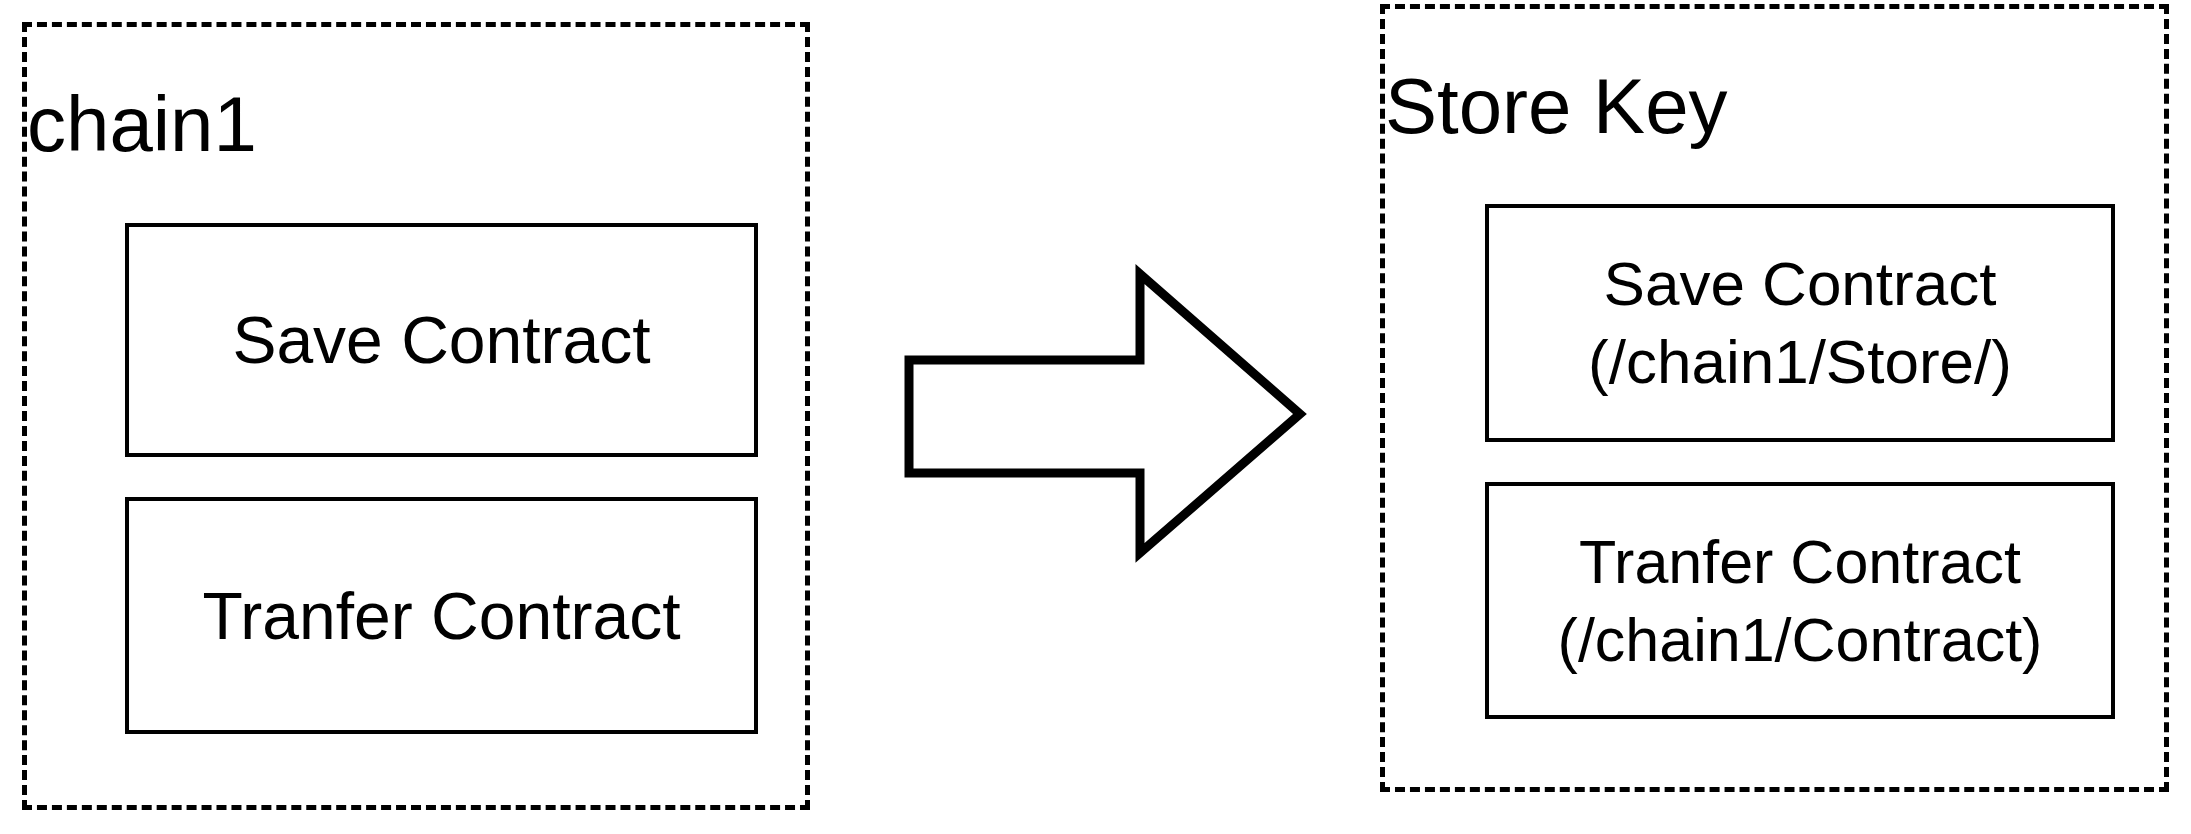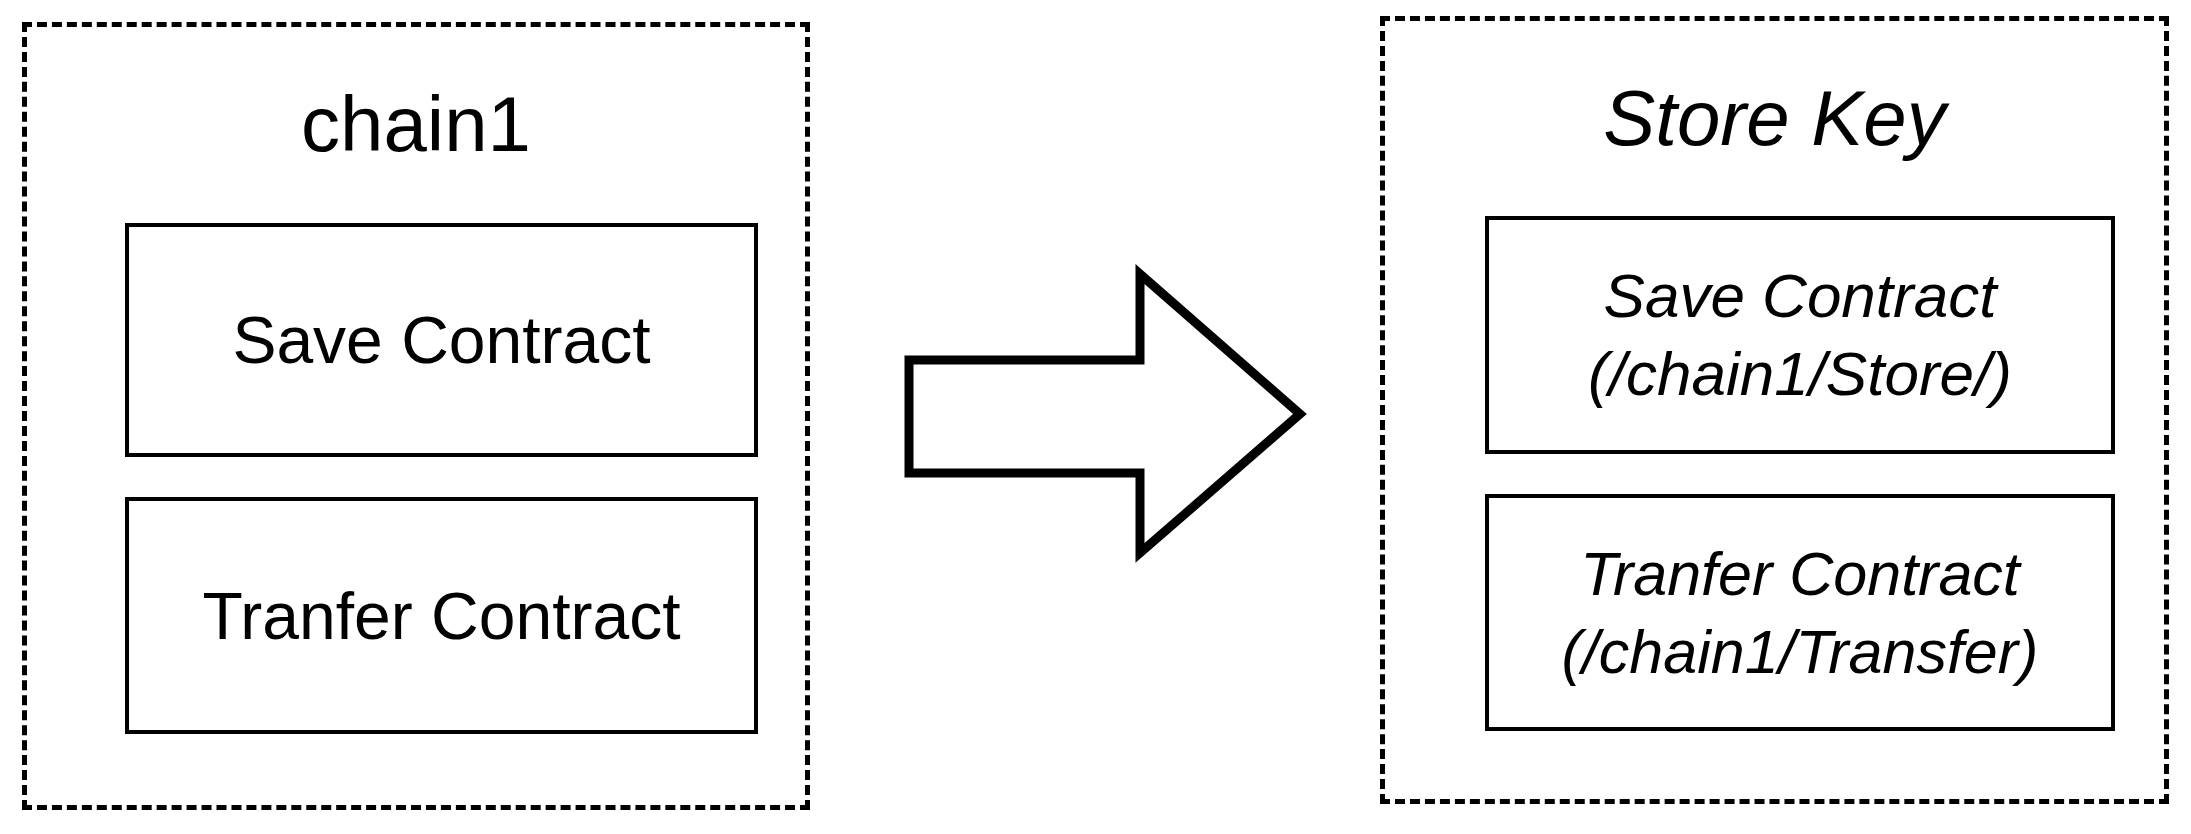--- a/index.html
+++ b/index.html
@@ -21,27 +21,26 @@
   }
 
   
   .panel {
     position: absolute;
     box-sizing: border-box;
     background: #ffffff;
     border: 5px dashed #000000;
   }
   #panel-left  { left: 22px;   top: 22px; width: 788px; height: 788px; }
-  #panel-right { left: 1380px; top: 16px; width: 789px; height: 788px; font-style: italic; }
+  #panel-right { left: 1380px; top: 4px; width: 789px; height: 788px; }
 
   .panel-title {
     position: absolute;
     left: 0;
     right: 0;
-    text-align: center;
     font-size: 78px;
     line-height: 78px;
     font-weight: 400;
     letter-spacing: 0px;
     white-space: nowrap;
   }
   #panel-left .panel-title  { top: 58px; }
   #panel-right .panel-title { top: 58px; }
 
   
@@ -114,17 +113,17 @@
   <div class="panel" id="panel-right">
     <div class="panel-title">Store Key</div>
 
     <div class="contract-box" id="box-right-save">
       <span class="line">Save Contract</span>
       <span class="line">(/chain1/Store/)</span>
     </div>
 
     <div class="contract-box" id="box-right-transfer">
       <span class="line">Tranfer Contract</span>
-      <span class="line">(/chain1/Transfer)</span>
+      <span class="line">(/chain1/Contract)</span>
     </div>
   </div>
 
 </div>
 
 </body></html>

